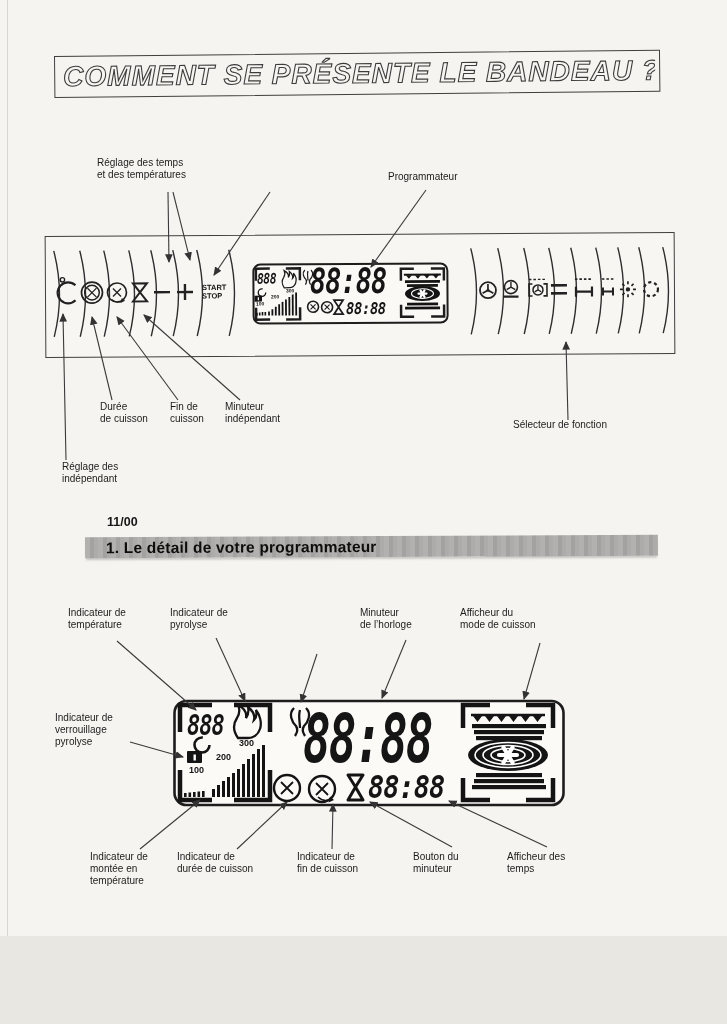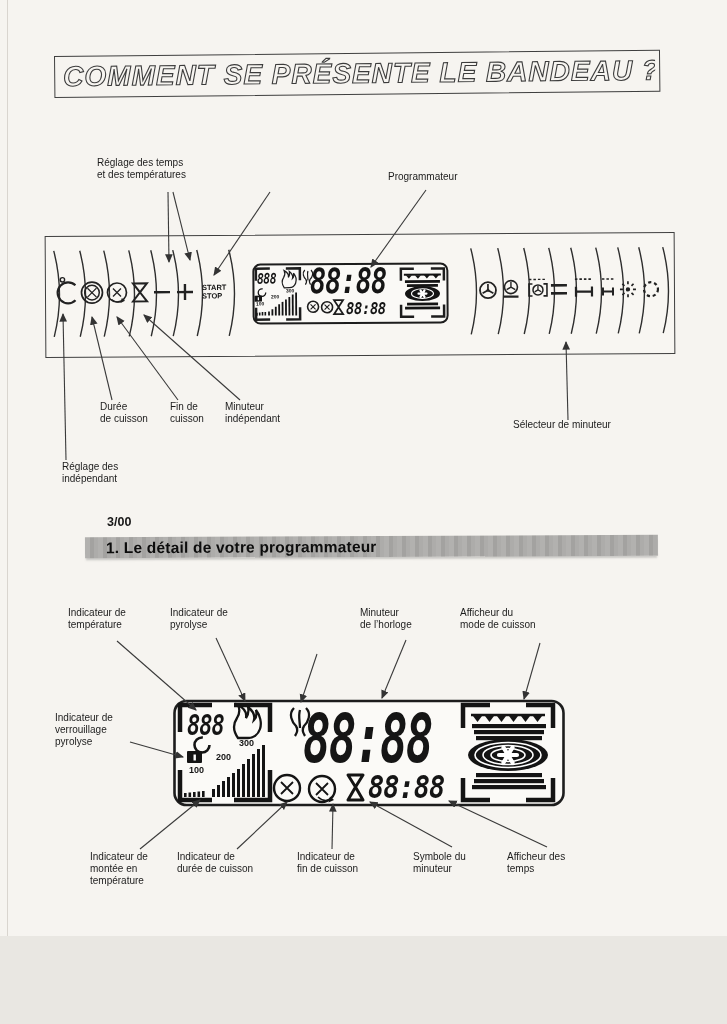--- a/index.html
+++ b/index.html
@@ -200,23 +200,23 @@
   </div>
 
   <div class="lbl" style="left:100px;top:401px;">Durée
 de cuisson</div>
   <div class="lbl" style="left:170px;top:401px;">Fin de
 cuisson</div>
   <div class="lbl" style="left:225px;top:401px;">Minuteur
 indépendant</div>
   <div class="lbl" style="left:62px;top:461px;">Réglage des
 indépendant</div>
-  <div class="lbl" style="left:513px;top:419px;">Sélecteur de minuteur</div>
-
-  <div class="rev">3/00</div>
+  <div class="lbl" style="left:513px;top:419px;">Sélecteur de fonction</div>
+
+  <div class="rev">11/00</div>
   <div class="section-banner">
     <span>1. Le détail de votre programmateur</span>
   </div>
 
   <div class="lbl" style="left:68px;top:607px;">Indicateur de
 température</div>
   <div class="lbl" style="left:170px;top:607px;">Indicateur de
 pyrolyse</div>
   <div class="lbl" style="left:360px;top:607px;">Minuteur
 de l’horloge</div>
@@ -308,21 +308,21 @@
     </svg>
   </div>
 
   <div class="lbl" style="left:90px;top:851px;">Indicateur de
 montée en
 température</div>
   <div class="lbl" style="left:177px;top:851px;">Indicateur de
 durée de cuisson</div>
   <div class="lbl" style="left:297px;top:851px;">Indicateur de
 fin de cuisson</div>
-  <div class="lbl" style="left:413px;top:851px;">Symbole du
+  <div class="lbl" style="left:413px;top:851px;">Bouton du
 minuteur</div>
   <div class="lbl" style="left:507px;top:851px;">Afficheur des
 temps</div>
 
   <div class="deco left"></div>
   <div class="deco right"></div>
   <div class="ornament"></div>
 
   <svg class="overlay" width="727" height="1024" viewBox="0 0 727 1024">
     <defs>

